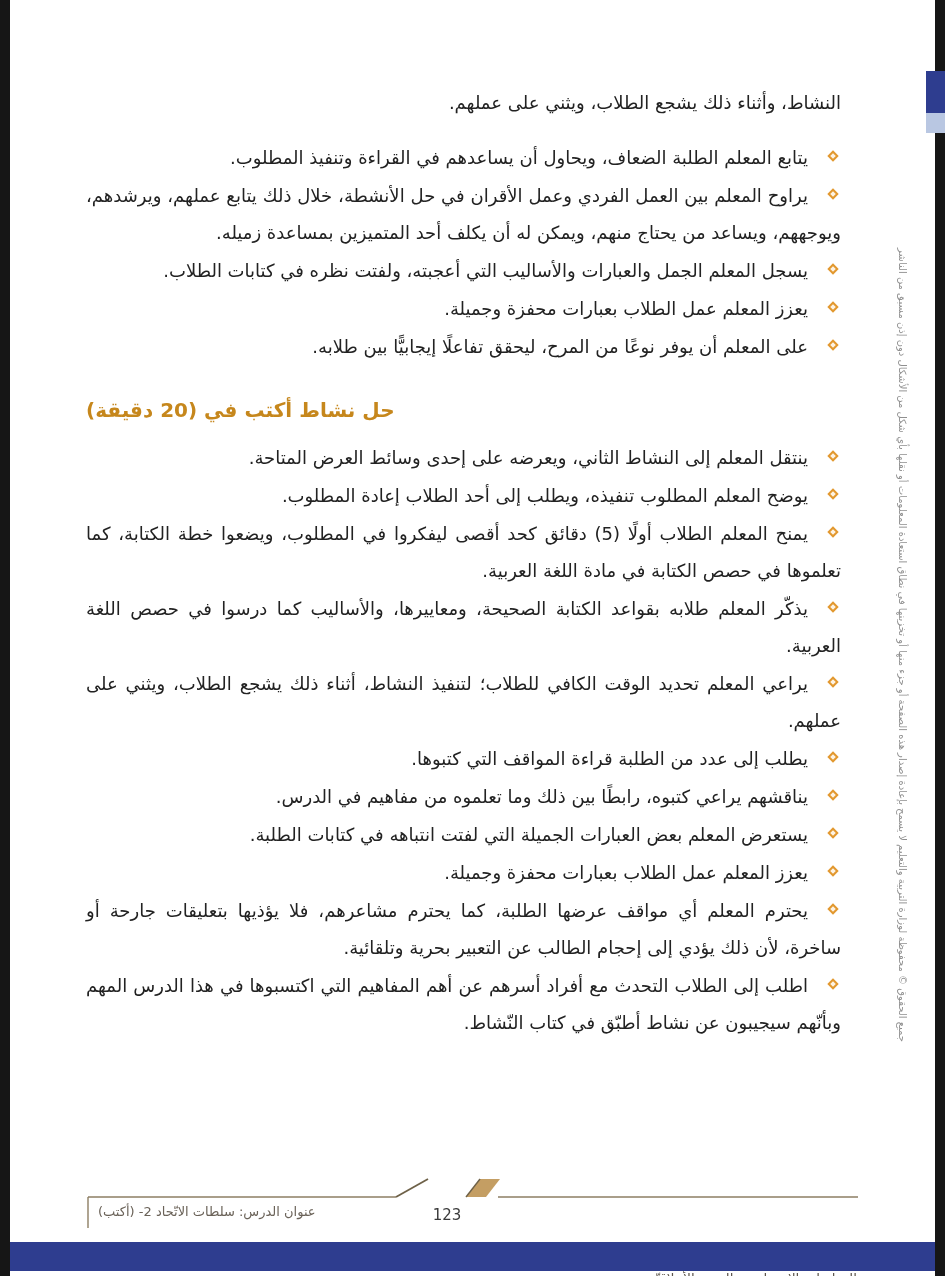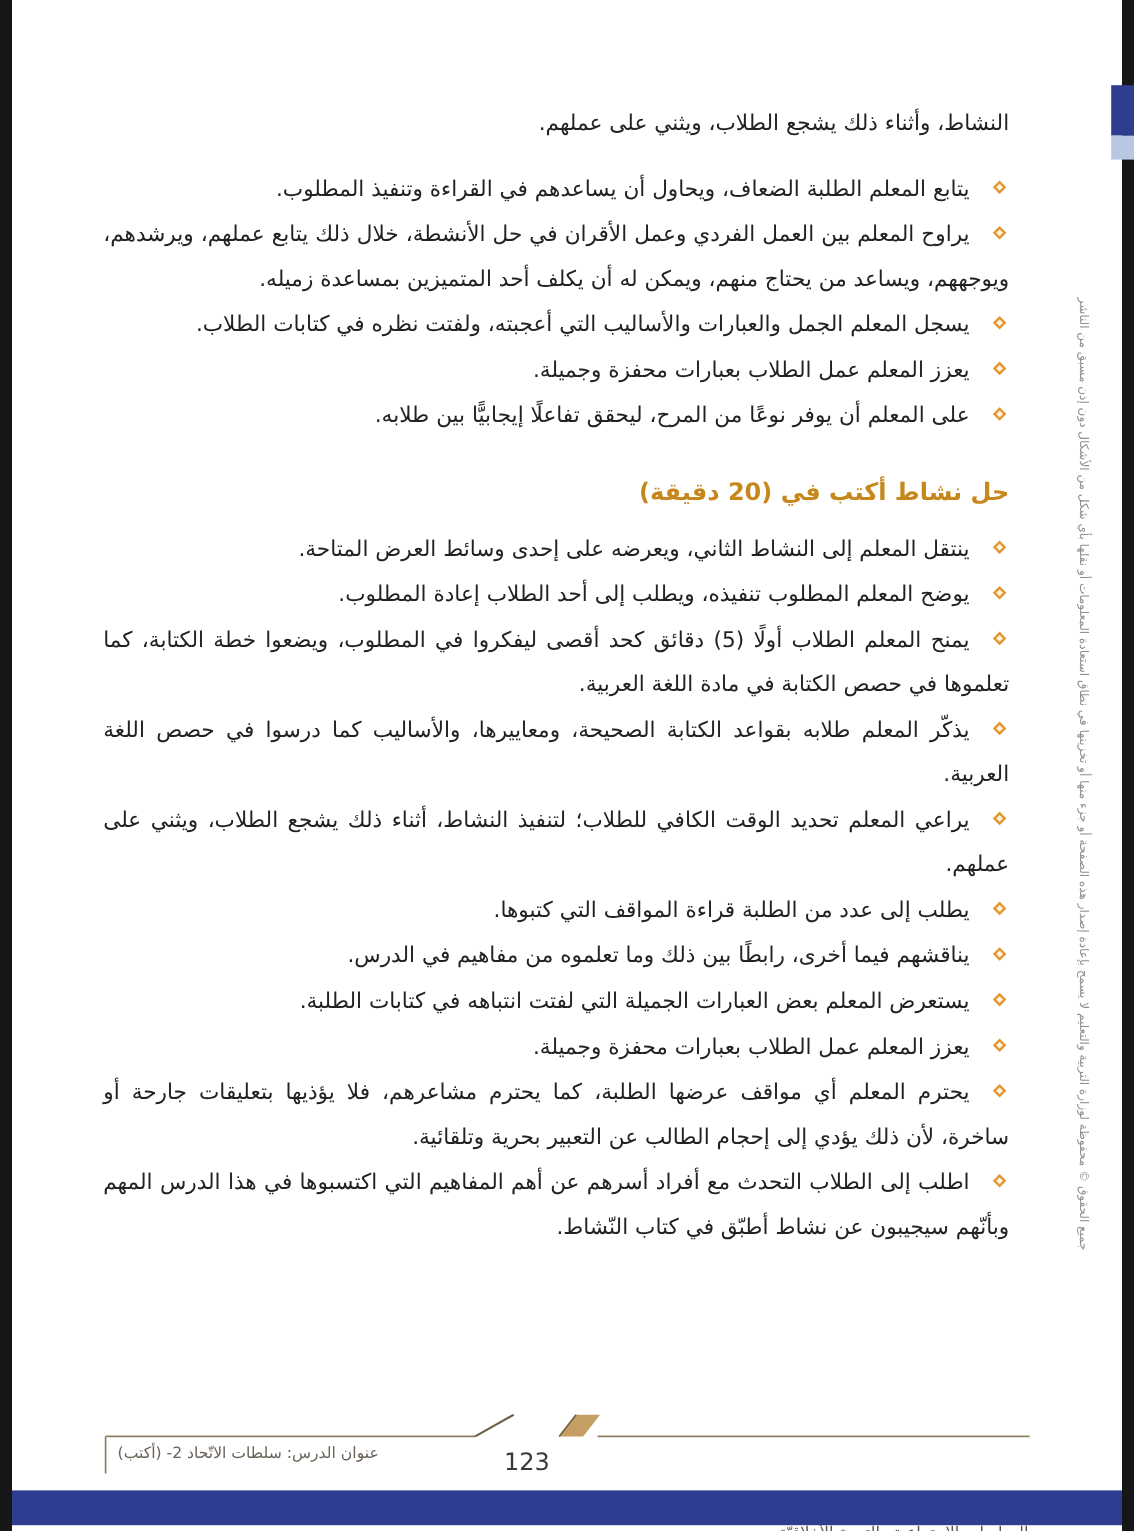--- a/index.html
+++ b/index.html
@@ -46,32 +46,32 @@
     width:8px; height:8px;
     transform:rotate(45deg);
     border:2.5px solid #e2982f;
     background:#fdf3e3;
     display:inline-block;
     text-indent:0;
   }
   .section-heading {
     color:#c6871c; font-size:20px; font-weight:bold;
     line-height:40px; margin:25px 0 9px;
-    text-align:right;
+    text-align:left;
   }
 
   
   .footer-rule { position:absolute; left:86px; top:1178px; width:774px; height:58px; z-index:1; }
   .footer-left {
     position:absolute; left:98px; top:1204px;
     direction:rtl; font-size:13px; color:#6a6258; white-space:nowrap;text-align:right;
   }
   .footer-page {
     position:absolute; left:420px; top:1206px; width:54px;
-    text-align:left; font-size:20px; color:#3a3a3a;
+    text-align:center; font-size:15px; color:#3a3a3a;
   }
   .footer-right {
     position:absolute; right:88px; top:1270px;
     direction:rtl; font-size:13.5px; color:#5d564c; white-space:nowrap;
   }
 
   
   .bottom-bar { position:absolute; left:10px; right:10px; top:1242px; height:29px; background:#2e3d8f; z-index:1; }
 </style>
 </head>
@@ -136,21 +136,21 @@
         <li class="bullet-item">
         <span class="diamond"></span>
         <span class="bullet-text">يراعي المعلم تحديد الوقت الكافي للطلاب؛ لتنفيذ النشاط، أثناء ذلك يشجع الطلاب، ويثني على عملهم.</span>
       </li>
         <li class="bullet-item">
         <span class="diamond"></span>
         <span class="bullet-text">يطلب إلى عدد من الطلبة قراءة المواقف التي كتبوها.</span>
       </li>
         <li class="bullet-item">
         <span class="diamond"></span>
-        <span class="bullet-text">يناقشهم فيما أخرى، رابطًا بين ذلك وما تعلموه من مفاهيم في الدرس.</span>
+        <span class="bullet-text">يناقشهم يراعي كتبوه، رابطًا بين ذلك وما تعلموه من مفاهيم في الدرس.</span>
       </li>
         <li class="bullet-item">
         <span class="diamond"></span>
         <span class="bullet-text">يستعرض المعلم بعض العبارات الجميلة التي لفتت انتباهه في كتابات الطلبة.</span>
       </li>
         <li class="bullet-item">
         <span class="diamond"></span>
         <span class="bullet-text">يعزز المعلم عمل الطلاب بعبارات محفزة وجميلة.</span>
       </li>
         <li class="bullet-item">

